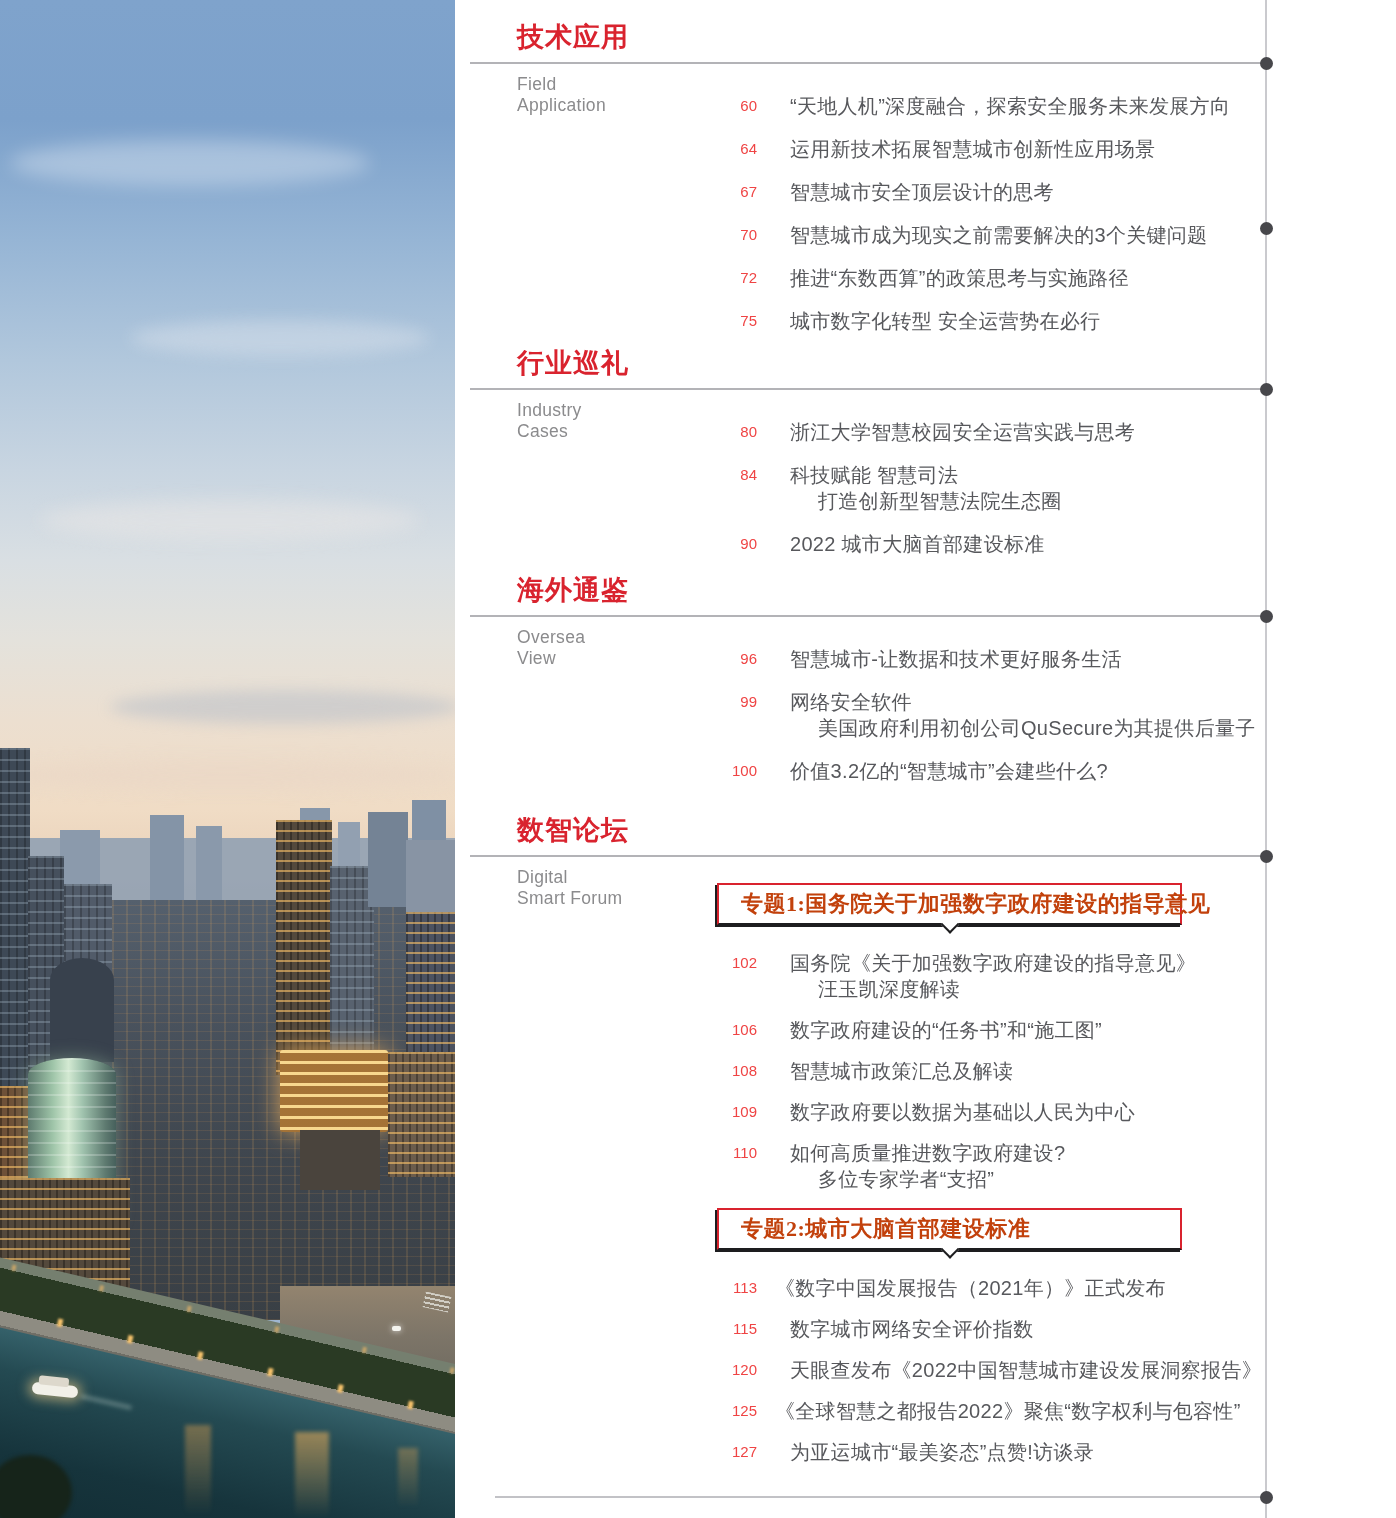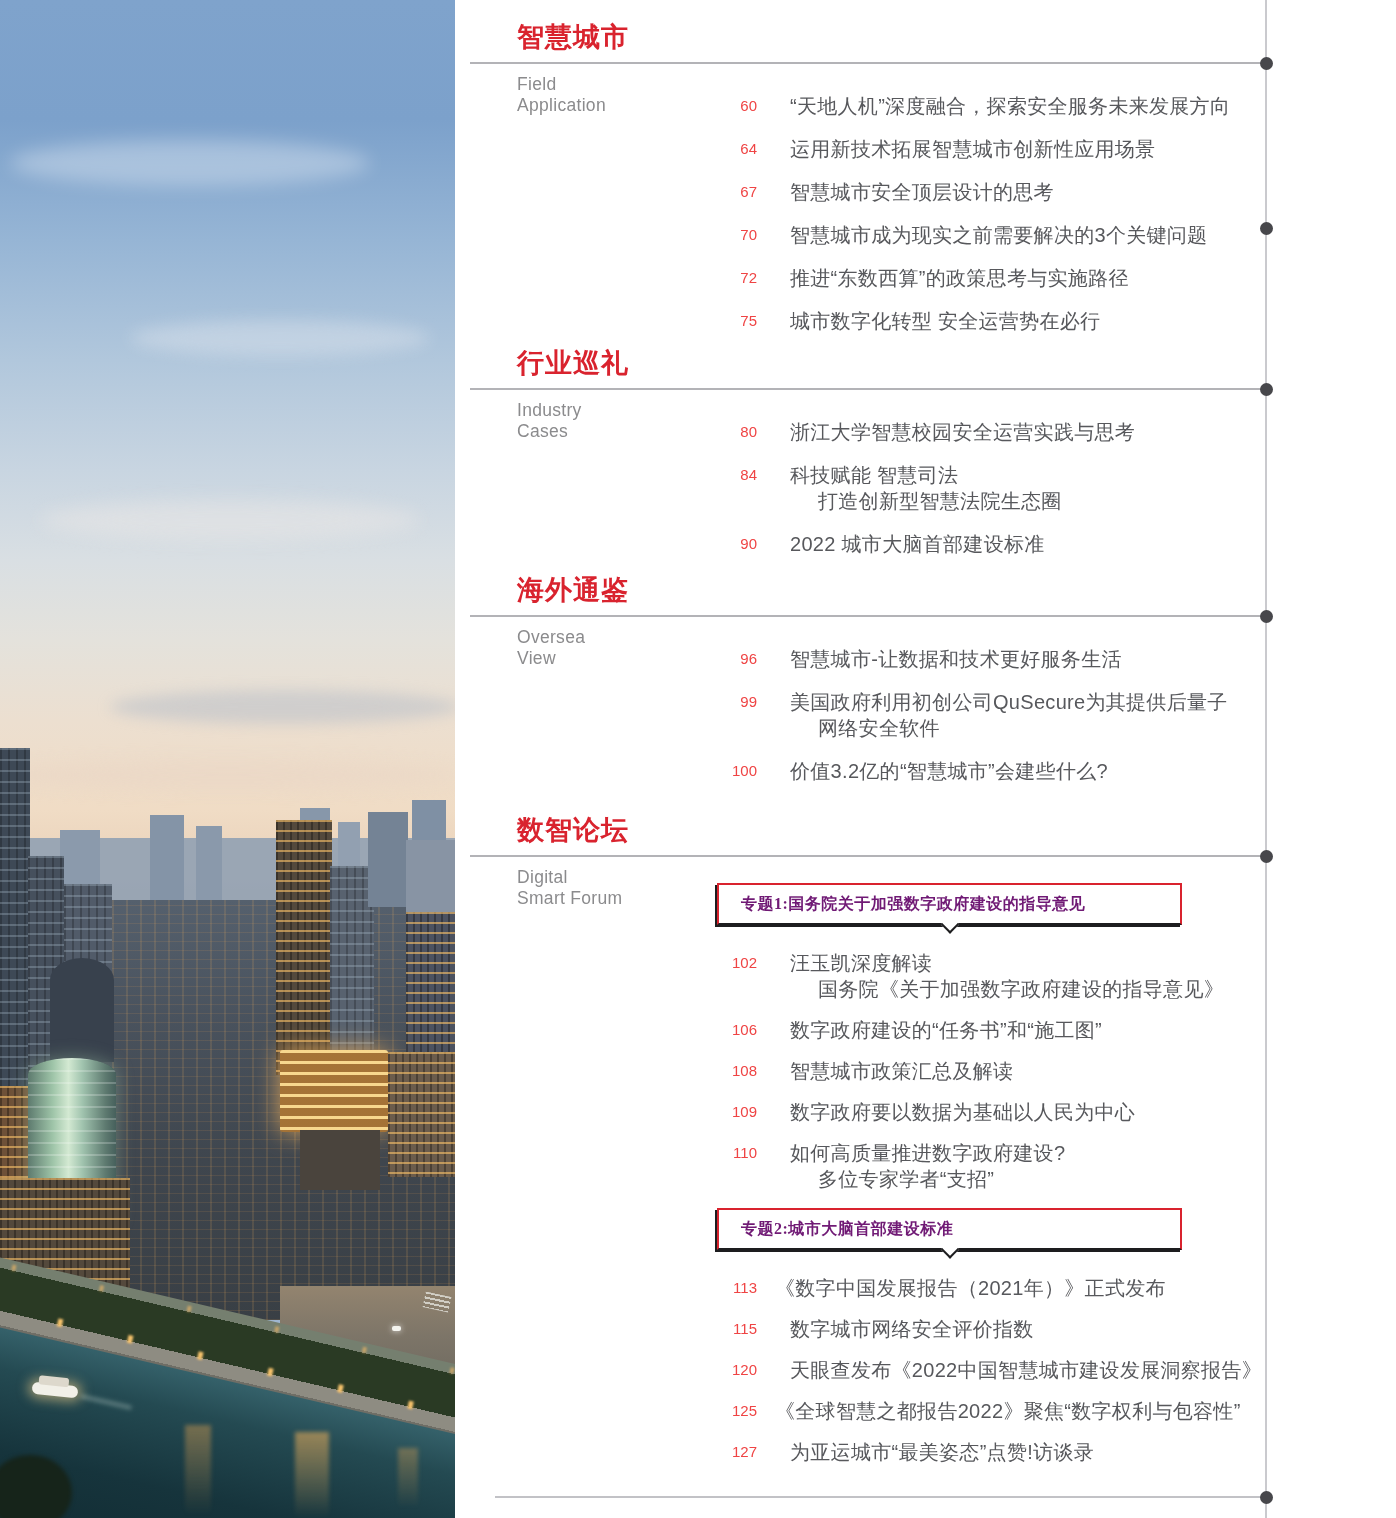--- a/index.html
+++ b/index.html
@@ -114,21 +114,21 @@
   .entry { display:flex; margin-bottom:19px; }
   .forum .entry { margin-bottom:17px; }
   .num { width:50px; flex:none; text-align:right; font-size:15px; color:#ef4444; line-height:24px; }
   .titles { margin-left:33px; font-size:20px; color:#57585c; line-height:24px; letter-spacing:.3px; }
   .title-line + .title-line { margin-top:2px;margin-left:28px; }
   .title-line.hang { margin-left:-15px; }
   .topic-box { position:relative; margin:16px 0 26px 10px; width:465px; box-sizing:border-box;
     border:2px solid #d9232e; border-bottom:2px solid #1d1d1f; box-shadow:-2px 2px 0 #1d1d1f;
     padding:5px 8px 5px 22px; background:#fff; white-space:nowrap; }
   .topic-label { font-family:"Liberation Serif","DejaVu Serif",serif; font-weight:bold;
-    font-size:16px; color:#701a75; line-height:28px; letter-spacing:.5px; }
+    font-size:22px; color:#c2410c; line-height:28px; letter-spacing:.5px; }
   .topic-tail { position:absolute; left:50%; bottom:-8px; width:11px; height:11px; background:#fff;
     border-right:2px solid #1d1d1f; border-bottom:2px solid #1d1d1f; transform:translateX(-50%) rotate(45deg); }
 </style>
 </head>
 <body>
 
 <div class="photo">
   <div class="sky"></div>
   <div class="cloud c1"></div>
   <div class="cloud c2"></div>
@@ -171,21 +171,21 @@
   <div class="refl refl3"></div>
   <div class="wake"></div>
   <div class="boat">
     <div class="cabin"></div>
   </div>
   <div class="corner-trees"></div>
 </div>
 
 <div id="toc-sections">
     <section class="toc-section" style="top: 22px;">
-      <h2 class="sec-title">智慧城市</h2>
+      <h2 class="sec-title">技术应用</h2>
       <div class="rule"></div>
       <div class="sec-body">
         <div class="sec-en">
           <div>Field</div>
           <div>Application</div>
         </div>
         <div class="entries">
           <div class="entry">
             <div class="num">60</div>
             <div class="titles">
@@ -267,22 +267,22 @@
         <div class="entries">
           <div class="entry">
             <div class="num">96</div>
             <div class="titles">
               <div class="title-line">智慧城市-让数据和技术更好服务生活</div>
             </div>
           </div>
           <div class="entry">
             <div class="num">99</div>
             <div class="titles">
+              <div class="title-line">网络安全软件</div>
               <div class="title-line">美国政府利用初创公司QuSecure为其提供后量子</div>
-              <div class="title-line">网络安全软件</div>
             </div>
           </div>
           <div class="entry">
             <div class="num">100</div>
             <div class="titles">
               <div class="title-line">价值3.2亿的“智慧城市”会建些什么?</div>
             </div>
           </div>
         </div>
       </div>
@@ -293,22 +293,22 @@
       <div class="sec-body">
         <div class="sec-en">
           <div>Digital</div>
           <div>Smart Forum</div>
         </div>
         <div class="entries">
           <div class="topic-box"><span class="topic-label">专题1:国务院关于加强数字政府建设的指导意见</span><span class="topic-tail"></span></div>
           <div class="entry">
             <div class="num">102</div>
             <div class="titles">
+              <div class="title-line">国务院《关于加强数字政府建设的指导意见》</div>
               <div class="title-line">汪玉凯深度解读</div>
-              <div class="title-line">国务院《关于加强数字政府建设的指导意见》</div>
             </div>
           </div>
           <div class="entry">
             <div class="num">106</div>
             <div class="titles">
               <div class="title-line">数字政府建设的“任务书”和“施工图”</div>
             </div>
           </div>
           <div class="entry">
             <div class="num">108</div>

